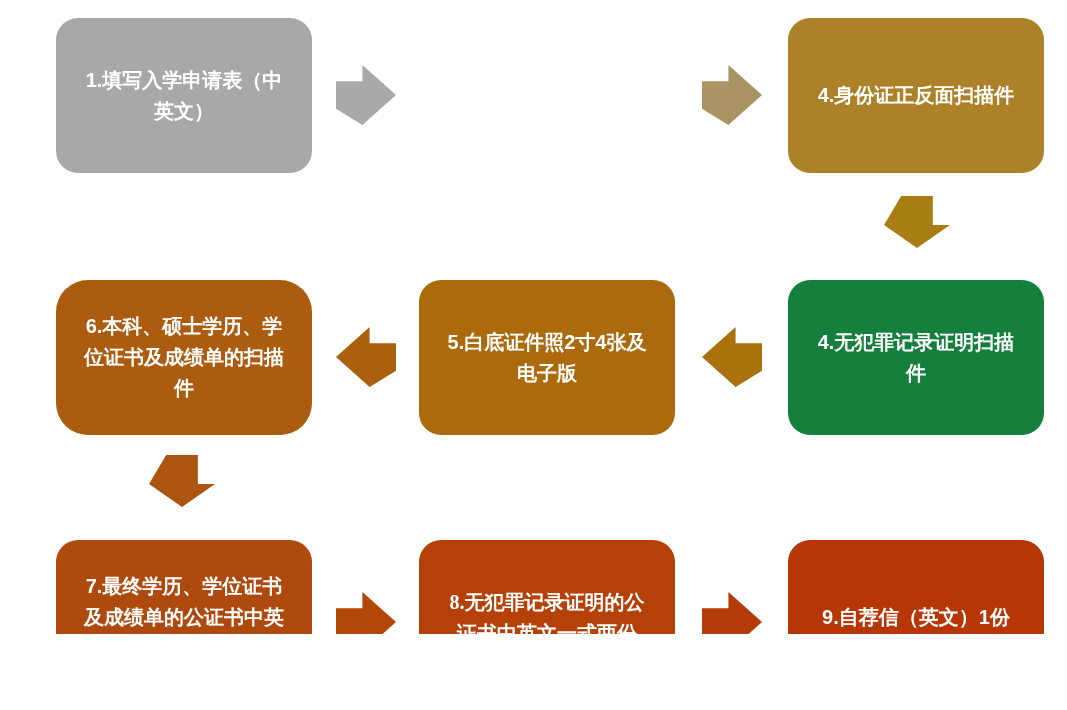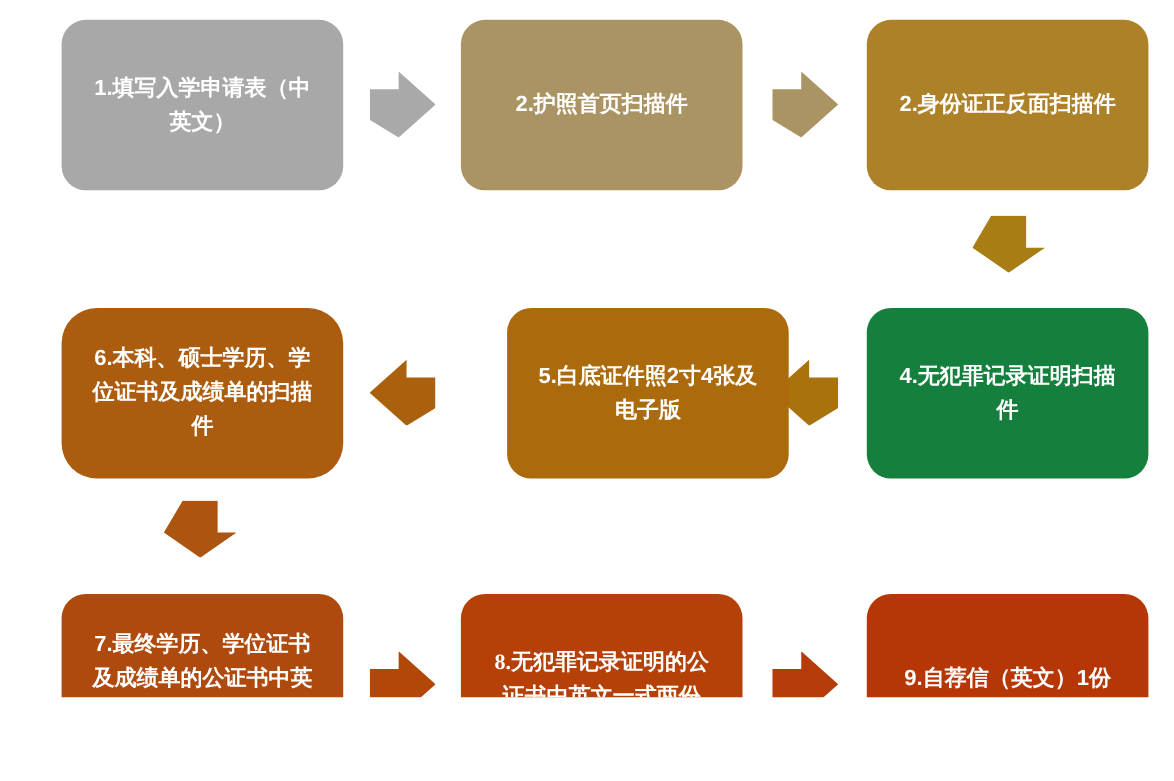--- a/index.html
+++ b/index.html
@@ -83,37 +83,34 @@
 
 <div class="canvas">
 
   <div class="divider-band"></div>
 
   <div class="box pos-r1c1" style="background-color: rgb(168, 168, 168);">
     <span>1.填写入学申请表（中英文）</span>
   </div>
   <div class="arrow h right pos-a12" style="background-color: rgb(169, 169, 169);"></div>
 
-  <div class="box pos-r1c2" style="background-color: rgb(171, 148, 100);">
-    <span>2.护照首页扫描件</span>
-  </div>
   <div class="arrow h right pos-a23" style="background-color: rgb(171, 148, 100);"></div>
 
   <div class="box pos-r1c3" style="background-color: rgb(173, 129, 40);">
-    <span>2.身份证正反面扫描件</span>
+    <span>4.身份证正反面扫描件</span>
   </div>
 
   <div class="arrow v down pos-a34" style="background-color: rgb(168, 126, 20);"></div>
 
   <div class="box pos-r2c3" style="background-color: #15803d;">
     <span>4.无犯罪记录证明扫描件</span>
   </div>
   <div class="arrow h left pos-a45" style="background-color: rgb(169, 114, 12);"></div>
 
-  <div class="box pos-r2c2" style="background-color: rgb(171, 106, 11); margin-left: 42px;">
+  <div class="box pos-r2c2" style="background-color: rgb(171, 106, 11);">
     <span>5.白底证件照2寸4张及电子版</span>
   </div>
   <div class="arrow h left pos-a56" style="background-color: rgb(170, 96, 13);"></div>
 
   <div class="box pos-r2c1" style="background-color: rgb(172, 92, 15);">
     <span>6.本科、硕士学历、学位证书及成绩单的扫描件</span>
   </div>
 
   <div class="arrow v down pos-a67" style="background-color: rgb(172, 85, 16);"></div>
 

